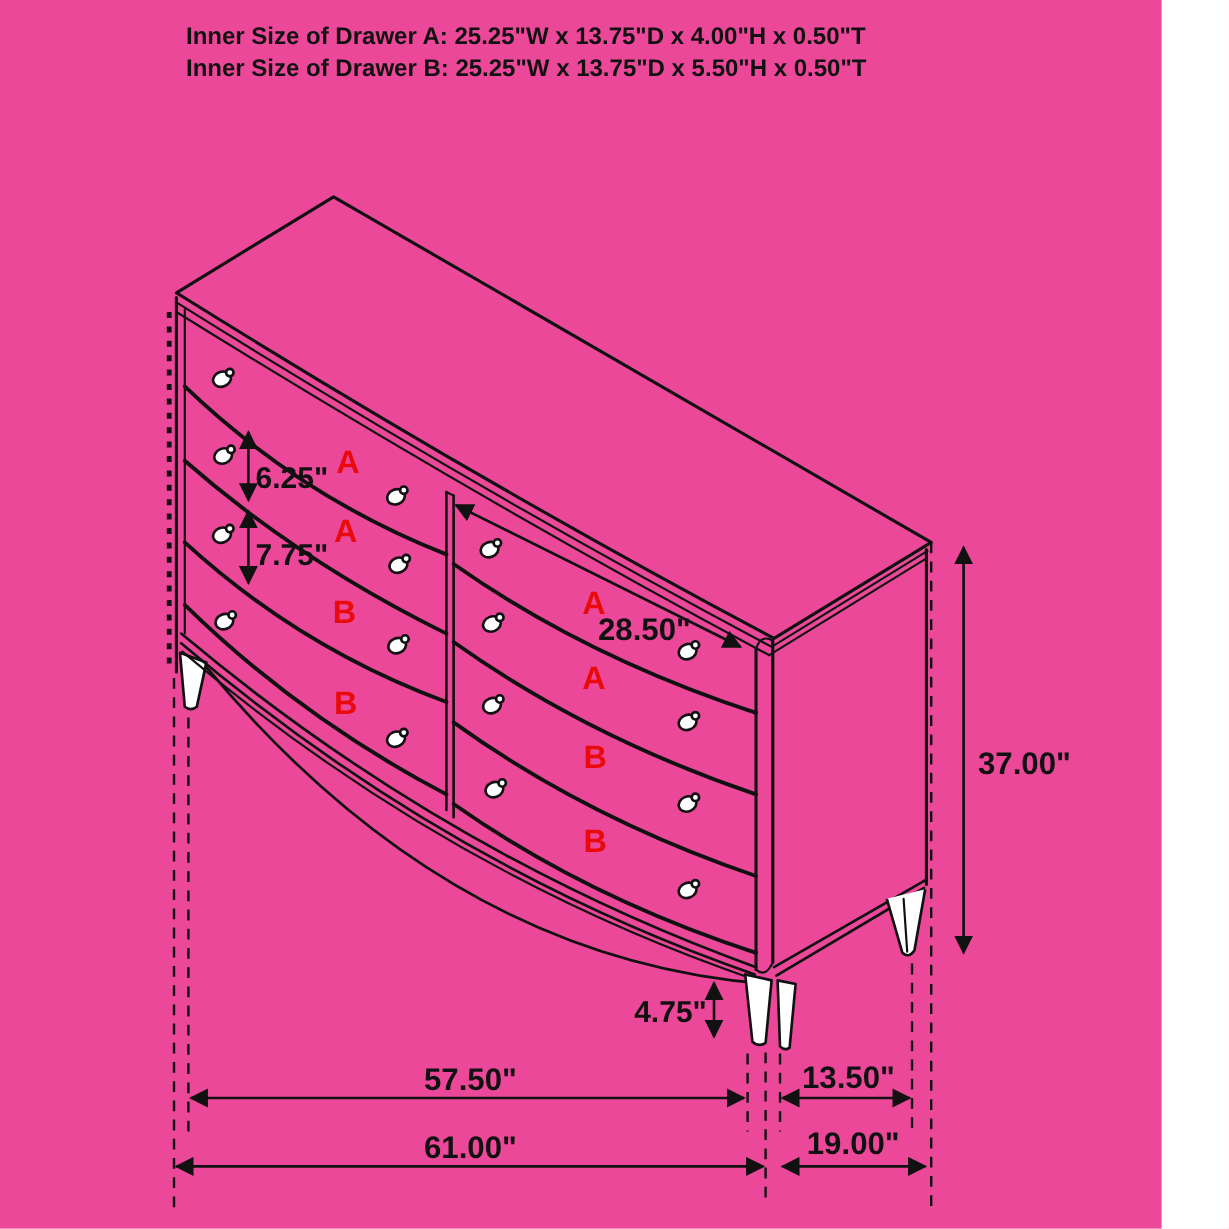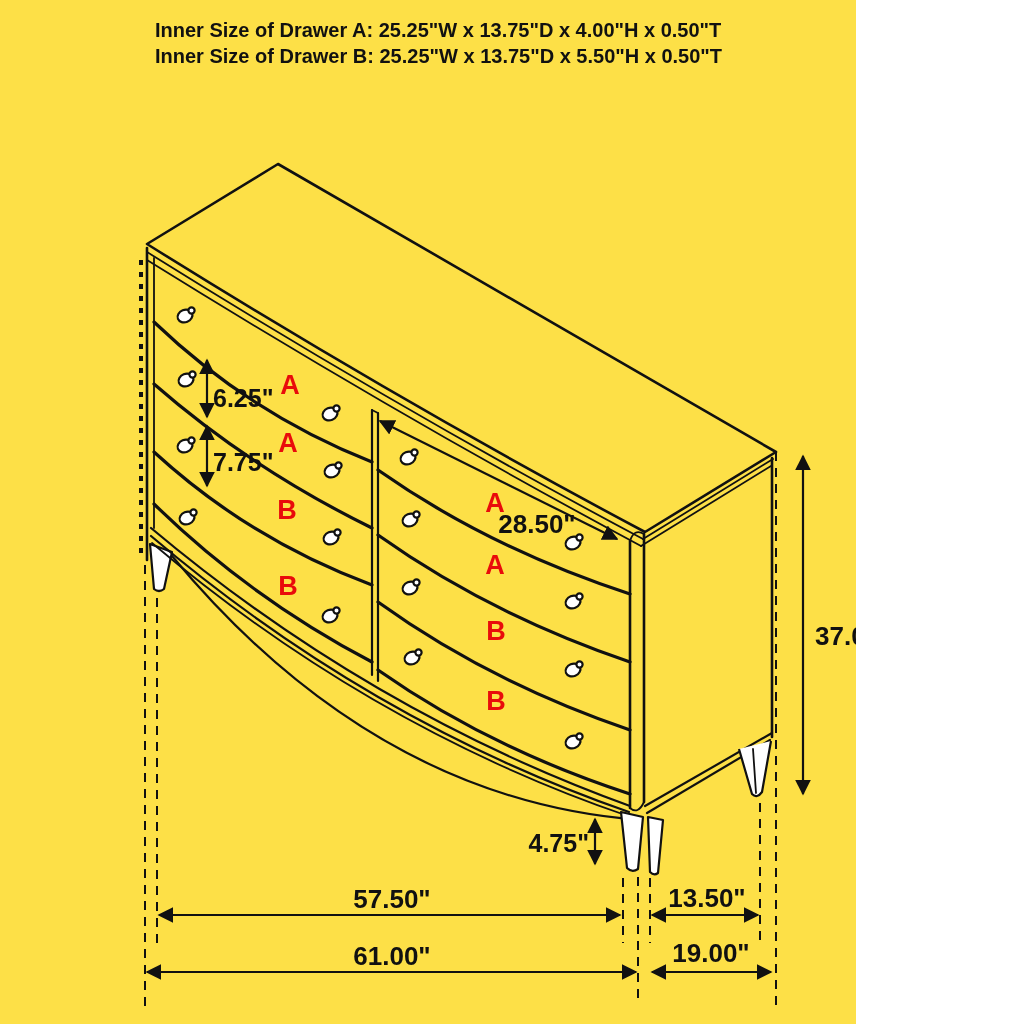--- a/index.html
+++ b/index.html
@@ -1,16 +1,16 @@
 <!DOCTYPE html>
 <html><head>
 <meta charset="utf-8">
 <style>
   html,body{margin:0;padding:0;background:#ffffff;}
-  .page{position:relative;width:856px;height:1024px;background:#fde047;overflow:hidden;
+  .page{position:relative;width:968px;height:1024px;background:#ec4899;overflow:hidden;
         font-family:"Liberation Sans",sans-serif;}
   svg{display:block;}
   .title-text{font:bold 20px "Liberation Sans",sans-serif;fill:#111;}
   .dim-label{font:bold 26px "Liberation Sans",sans-serif;fill:#111;}
   .dim-label-sm{font:bold 25px "Liberation Sans",sans-serif;fill:#111;}
   .drawer-letter{font:bold 27px "Liberation Sans",sans-serif;}
   .edge{stroke:#111;fill:none;stroke-width:2.6;stroke-linejoin:round;stroke-linecap:round;}
   .thin{stroke:#111;fill:none;stroke-width:1.8;stroke-linecap:round;}
   .divider{stroke:#111;fill:none;stroke-width:3.2;stroke-linecap:round;}
   .rail{stroke:#111;fill:none;stroke-width:2.2;stroke-linecap:round;}

